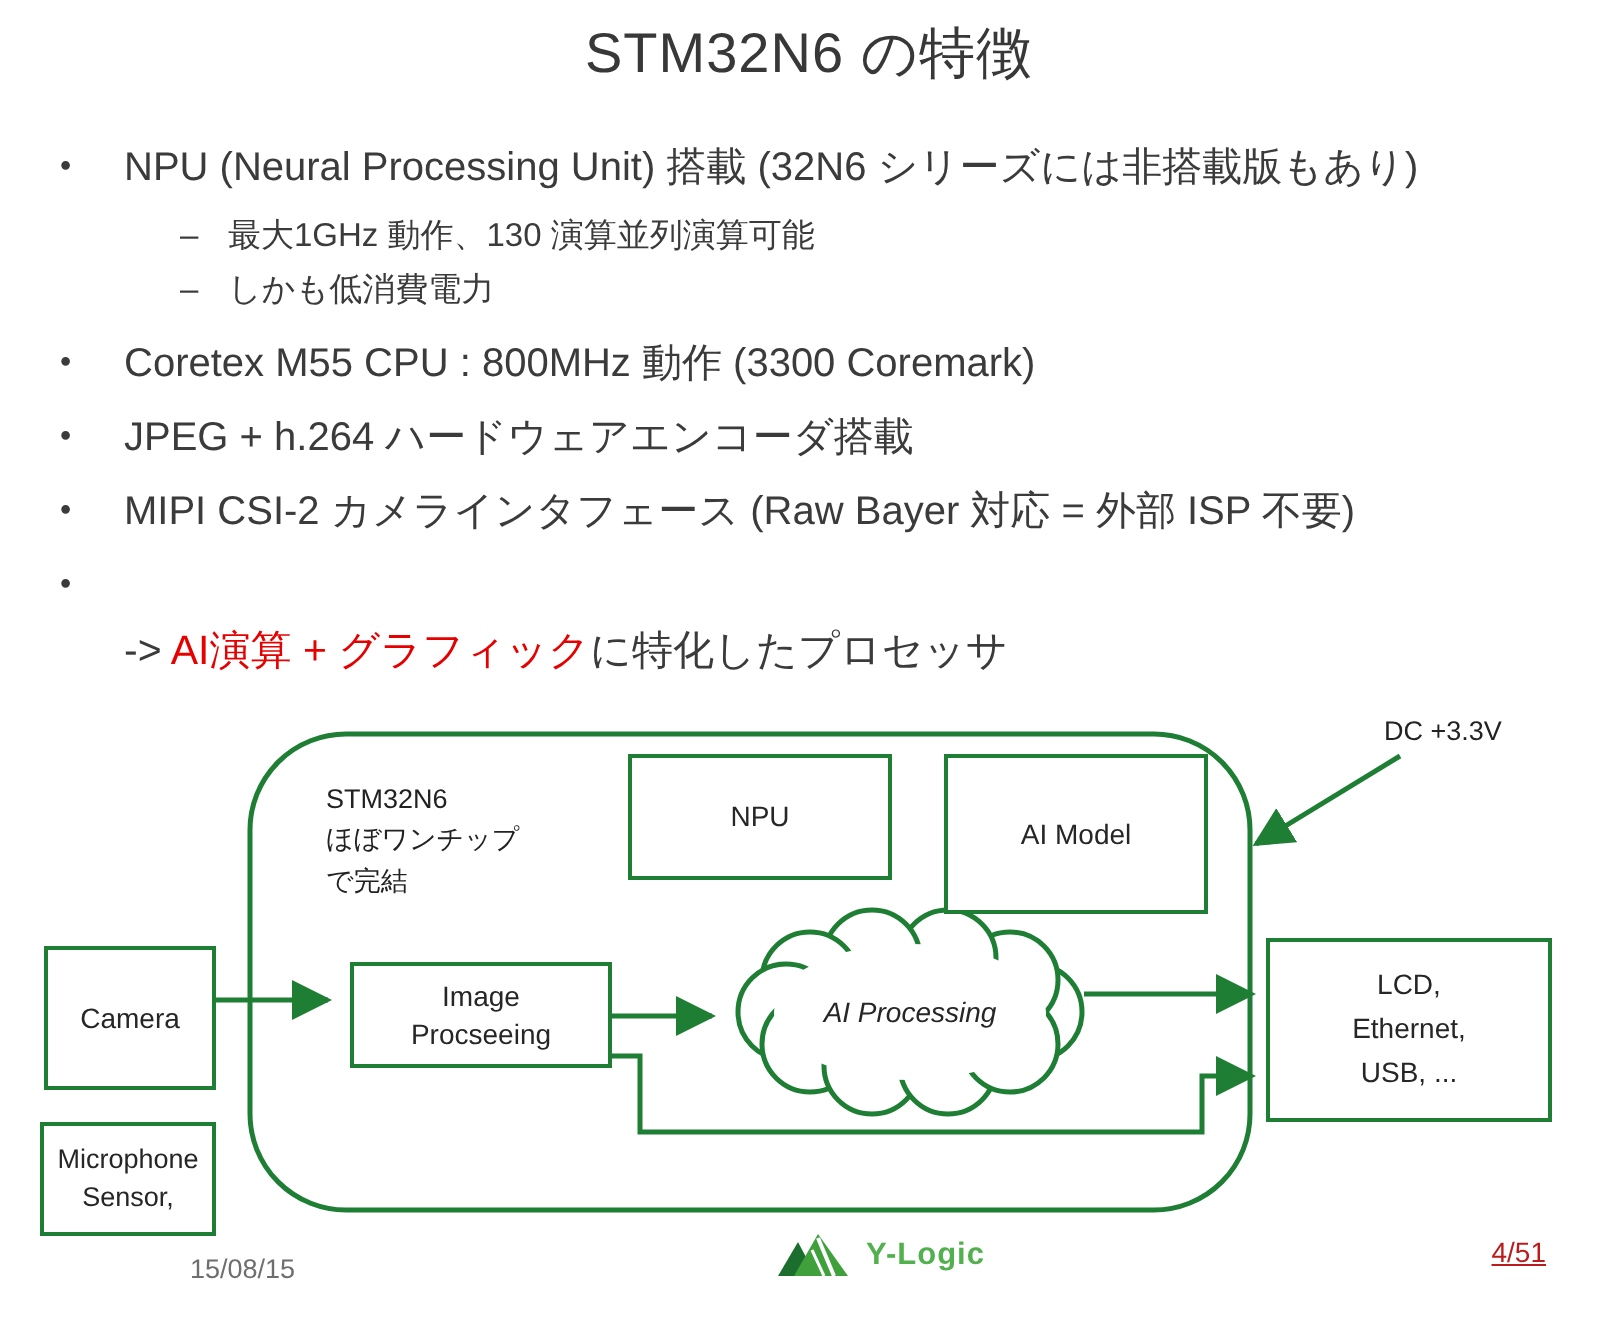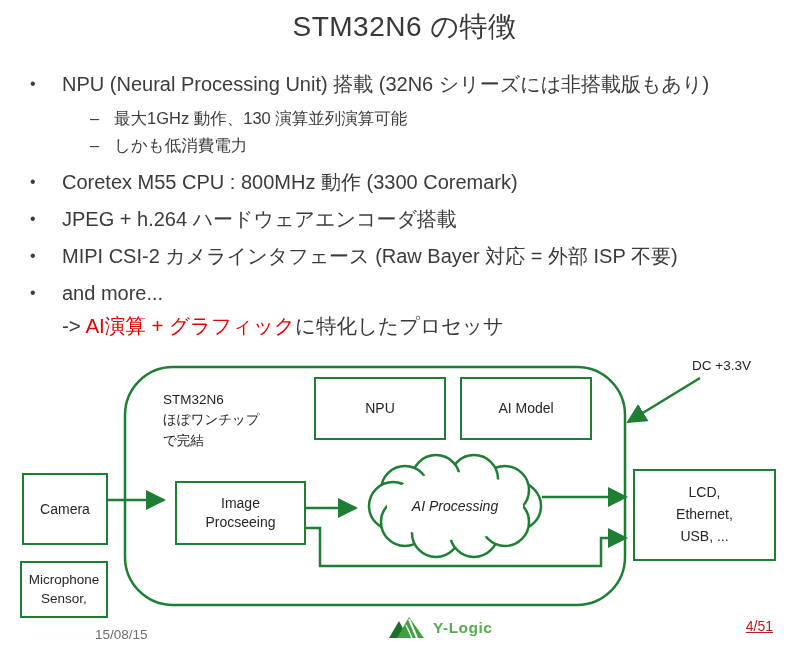--- a/index.html
+++ b/index.html
@@ -70,21 +70,20 @@
     <div class="bullet mb9">
       <span class="marker">•</span>
       <span>JPEG + h.264 ハードウェアエンコーダ搭載</span>
     </div>
     <div class="bullet mb9">
       <span class="marker">•</span>
       <span>MIPI CSI-2 カメラインタフェース (Raw Bayer 対応 = 外部 ISP 不要)</span>
     </div>
     <div class="bullet mb5">
       <span class="marker">•</span>
-      <span>and more...</span>
     </div>
     <div class="conclusion">
       <span>-&gt; </span><span class="red">AI演算 + グラフィック</span><span>に特化したプロセッサ</span>
     </div>
   </div>
 
   <svg class="diagram-svg" width="809" height="660" viewBox="0 0 809 660">
     <defs>
       <marker id="arrow" viewBox="0 0 10 10" refX="9" refY="5" markerWidth="8" markerHeight="8" orient="auto">
         <path d="M0,0 L10,5 L0,10 z" fill="#1e7e34"></path>
@@ -115,23 +114,23 @@
       <path d="M700,378 L628,422" marker-end="url(#arrow)"></path>
     </g>
   </svg>
 
   <div class="chip-label">STM32N6
 ほぼワンチップ
 で完結</div>
 
   <div class="gbox" style="left:314px; top:377px; width:132px; height:63px;">NPU</div>
 
-  <div class="gbox" style="left:460px; top:377px; width:132px; height:63px;">AI Model</div>
+  <div class="gbox" style="left:472px; top:377px; width:132px; height:80px;">AI Model</div>
 
-  <div class="gbox" style="left:175px; top:481px; width:131px; height:64px;">Image
+  <div class="gbox" style="left:175px; top:481px; width:131px; height:53px;">Image
 Procseeing</div>
 
   <div class="cloud-label">AI Processing</div>
 
   <div class="gbox" style="left:22px; top:473px; width:86px; height:72px;">Camera</div>
 
   <div class="gbox" style="left:20px; top:561px; width:88px; height:57px; font-size:13.5px;">Microphone
 Sensor,</div>
 
   <div class="gbox" style="left:633px; top:469px; width:143px; height:92px; line-height:1.55;">LCD,

